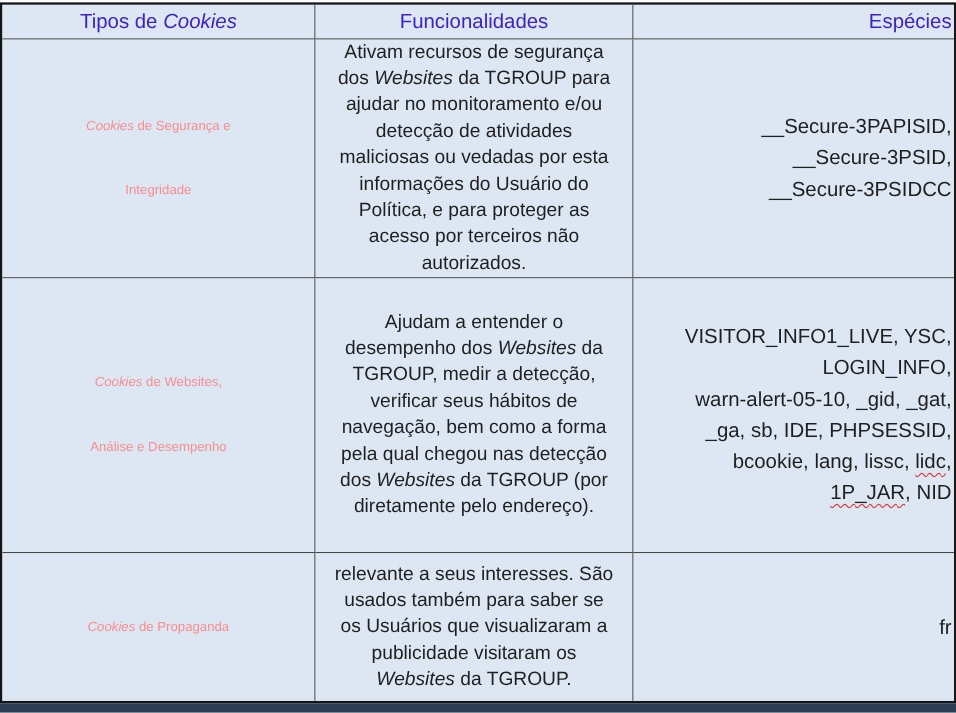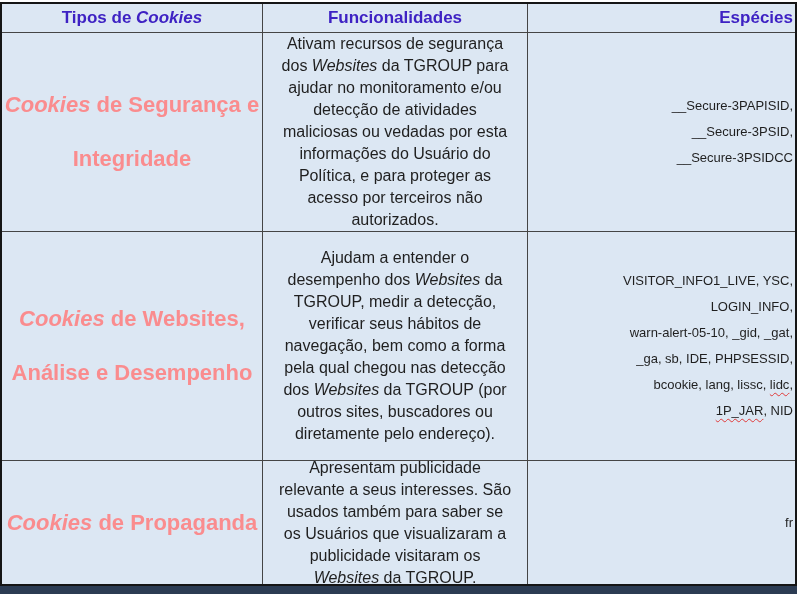--- a/index.html
+++ b/index.html
@@ -29,29 +29,29 @@
     display:flex;flex-direction:column;justify-content:center;align-items:center;
     text-align:center;color:var(--body-text);
     border-right:1.5px solid var(--inner-border);
     border-bottom:1.5px solid var(--inner-border);
     overflow:hidden;line-height:22px;font-size:16px;
     padding:0 2px;
   }
   .cell.lastcol{border-right:none;align-items:flex-end;}
   .cell.lastrow{border-bottom:none;}
   .cell.header{
-    font-weight:bold;font-size:17px;color:var(--header-text);
+    font-weight:normal;font-size:17px;color:var(--header-text);
     line-height:26px;
   }
   .cell.typecol{
-    font-weight:bold;font-size:22px;color:var(--label-text);
+    font-weight:normal;font-size:11px;color:var(--label-text);
     line-height:26px;
     gap:28px;
   }
-  .cell.speciescol{font-size:13px;line-height:26px;}
+  .cell.speciescol{font-size:17px;line-height:26px;}
   .line{white-space:nowrap;}
   .it{font-style:italic;}
   .spell{
     text-decoration-line:underline;
     text-decoration-style:wavy;
     text-decoration-color:var(--spell);
     text-decoration-thickness:1px;
     text-underline-offset:3px;
   }
   .footer-bar{
@@ -97,36 +97,34 @@
         <div class="line"><span>Análise e Desempenho</span></div>
       </div>
       <div class="cell r2 func">
         <div class="line"><span>Ajudam a entender o</span></div>
         <div class="line"><span>desempenho dos </span><span class="it">Websites</span><span> da</span></div>
         <div class="line"><span>TGROUP, medir a detecção,</span></div>
         <div class="line"><span>verificar seus hábitos de</span></div>
         <div class="line"><span>navegação, bem como a forma</span></div>
         <div class="line"><span>pela qual chegou nas detecção</span></div>
         <div class="line"><span>dos </span><span class="it">Websites</span><span> da TGROUP (por</span></div>
-        <div class="line"><span>outros sites, buscadores ou</span></div>
         <div class="line"><span>diretamente pelo endereço).</span></div>
       </div>
       <div class="cell r2 speciescol lastcol">
         <div class="line"><span>VISITOR_INFO1_LIVE, YSC,</span></div>
         <div class="line"><span>LOGIN_INFO,</span></div>
         <div class="line"><span>warn-alert-05-10, _gid, _gat,</span></div>
         <div class="line"><span>_ga, sb, IDE, PHPSESSID,</span></div>
         <div class="line"><span>bcookie, lang, lissc, </span><span class="spell">lidc</span><span>,</span></div>
         <div class="line"><span class="spell">1P_JAR</span><span>, NID</span></div>
       </div>
       <div class="cell r3 typecol lastrow">
         <div class="line"><span class="it">Cookies</span><span> de Propaganda</span></div>
       </div>
       <div class="cell r3 func lastrow">
-        <div class="line"><span>Apresentam publicidade</span></div>
         <div class="line"><span>relevante a seus interesses. São</span></div>
         <div class="line"><span>usados também para saber se</span></div>
         <div class="line"><span>os Usuários que visualizaram a</span></div>
         <div class="line"><span>publicidade visitaram os</span></div>
         <div class="line"><span class="it">Websites</span><span> da TGROUP.</span></div>
       </div>
       <div class="cell r3 speciescol lastcol lastrow">
         <div class="line"><span>fr</span></div>
       </div>
     </div>

